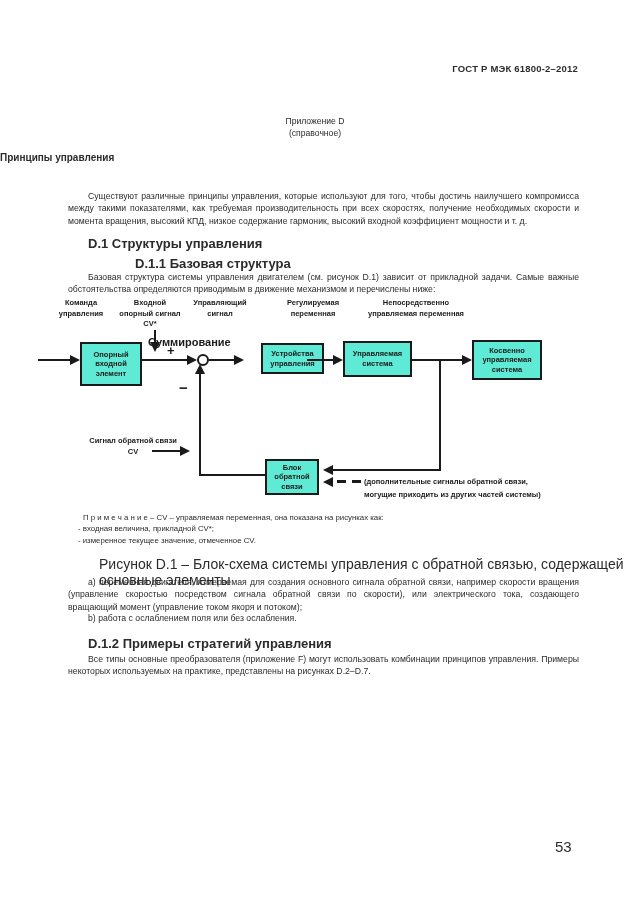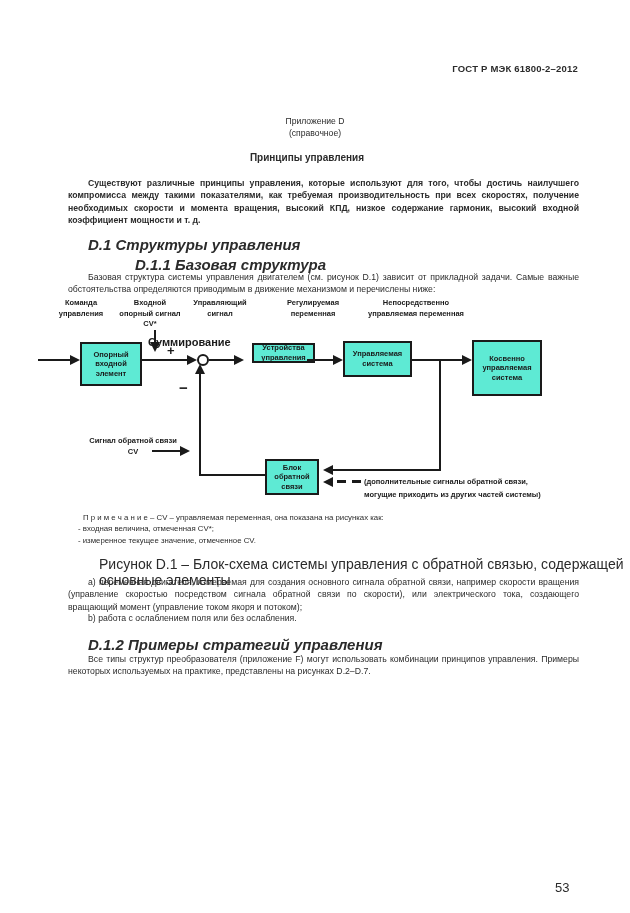--- a/index.html
+++ b/index.html
@@ -5,28 +5,28 @@
   html, body { margin:0; padding:0; background:#ffffff; }
   .page {
     position:relative; width:630px; height:913px; background:#ffffff;
     font-family:"Liberation Sans", sans-serif; color:#2b2b2b; overflow:hidden;
   }
   .page * { box-sizing:border-box; }
   .abs { position:absolute; }
 
   .hdr   { right:52px; top:63px; font-weight:bold; font-size:9.5px; letter-spacing:.2px; }
   .annex { left:0; right:0; top:91px; text-align:center; font-size:8.6px; line-height:12px; white-space:pre-line;margin-top:24px; }
-  .title { left:0; right:16px; top:152px; text-align:center; font-weight:bold; font-size:10px; }
+  .title { left:0; right:16px; top:152px; font-weight:bold; font-size:10px; }
 
   .par { left:68px; width:511px; font-size:8.7px; line-height:12.3px; text-align:justify; text-indent:20px; }
-  .h2  { left:88px; font-weight:bold; font-size:15px;font-style:italic; }
+  .h2  { left:88px; font-weight:bold; font-size:13px; }
 
   .note { left:78px; font-size:7.8px; line-height:11.4px; }
   .caption { left:75px; top:556px; font-size:14px;padding-left:24px; }
-  .pagenum { left:555px; top:880px; font-size:13px; }
+  .pagenum { left:555px; top:838px; font-size:15px; }
 
   
   .diagram { left:0; top:0; width:630px; height:913px; }
   .dbox {
     position:absolute; border:2px solid #1a1a1a; background:#5eead4;
     display:flex; align-items:center; justify-content:center; text-align:center;
     font-weight:bold; font-size:7.5px; line-height:9.6px; white-space:pre-line; color:#1a1a1a;
   }
   .dlabel {
     position:absolute; transform:translateX(-50%); text-align:center;
@@ -49,21 +49,21 @@
 </head>
 <body>
 
 <div class="page">
 
   <div class="abs hdr">ГОСТ Р МЭК 61800-2–2012</div>
   <div class="abs annex">Приложение D
 (справочное)</div>
   <div class="abs title">Принципы управления</div>
 
-  <div class="abs par" style="top:177px;font-weight:bold;">Существуют различные принципы управления, которые используют для того, чтобы достичь наилучшего компромисса между такими показателями, как требуемая производительность при всех скоростях, получение необходимых скорости и момента вращения, высокий КПД, низкое содержание гармоник, высокий входной коэффициент мощности и т. д.</div>
+  <div class="abs par" style="top:190px;">Существуют различные принципы управления, которые используют для того, чтобы достичь наилучшего компромисса между такими показателями, как требуемая производительность при всех скоростях, получение необходимых скорости и момента вращения, высокий КПД, низкое содержание гармоник, высокий входной коэффициент мощности и т. д.</div>
 
   <div class="abs h2" style="top:236px;">D.1 Структуры управления</div>
   <div class="abs h2" style="top:256px;margin-left:47px;">D.1.1 Базовая структура</div>
 
   <div class="abs par" style="top:271px;">Базовая структура системы управления двигателем (см. рисунок D.1) зависит от прикладной задачи. Самые важные обстоятельства определяются приводимым в движение механизмом и перечислены ниже:</div>
 
   <div class="abs diagram">
 
     <div class="dlabel" style="left:81px;  top:298px;">Команда
 управления</div>
@@ -73,25 +73,25 @@
     <div class="dlabel" style="left:220px; top:298px;">Управляющий
 сигнал</div>
     <div class="dlabel" style="left:313px; top:298px;">Регулируемая
 переменная</div>
     <div class="dlabel" style="left:416px; top:298px;">Непосредственно
 управляемая переменная</div>
 
     <div class="dbox" style="left:80px;  top:342px; width:62px; height:44px;">Опорный
 входной
 элемент</div>
-    <div class="dbox" style="left:252px; top:343px; width:63px; height:20px;">Устройства
+    <div class="dbox" style="left:261px; top:343px; width:63px; height:31px;">Устройства
 управления</div>
     <div class="dbox" style="left:343px; top:341px; width:69px; height:36px;">Управляемая
 система</div>
-    <div class="dbox" style="left:472px; top:340px; width:70px; height:56px;">Косвенно
+    <div class="dbox" style="left:472px; top:340px; width:70px; height:40px;">Косвенно
 управляемая
 система</div>
     <div class="dbox" style="left:265px; top:459px; width:54px; height:36px;">Блок
 обратной
 связи</div>
 
     <div class="dtext" style="left:148px; top:336px; font-size:11px;">Суммирование</div>
     <div class="sign" style="left:167px; top:343px; font-size:13px;">+</div>
     <div class="sign" style="left:179px; top:379px; font-size:15px;">−</div>
     <div class="sum-circle"></div>
@@ -128,25 +128,25 @@
     <div class="arr-r" style="left:180px; top:446px;"></div>
 
     <div class="arr-l" style="left:323px; top:477px;"></div>
     <div class="dash" style="left:337px; top:480px; width:9px;"></div>
     <div class="dash" style="left:352px; top:480px; width:9px;"></div>
     <div class="dtext" style="left:364px; top:476px;">(дополнительные сигналы обратной связи,
 могущие приходить из других частей системы)</div>
   </div>
 
   <div class="abs note" style="top:512px; padding-left:5px;">П р и м е ч а н и е  – CV – управляемая переменная, она показана на рисунках как:</div>
-  <div class="abs note" style="top:523px;">- входная величина, отмеченная CV*;</div>
+  <div class="abs note" style="top:523px;">- входная величина, прикладной CV*;</div>
   <div class="abs note" style="top:535px;">- измеренное текущее значение, отмеченное CV.</div>
 
   <div class="abs caption">Рисунок D.1 – Блок-схема системы управления с обратной связью, содержащей основные элементы</div>
 
   <div class="abs par" style="top:576px;">a) переменная двигателя, измеряемая для создания основного сигнала обратной связи, например скорости вращения (управление скоростью посредством сигнала обратной связи по скорости), или электрического тока, создающего вращающий момент (управление током якоря и потоком);</div>
   <div class="abs par" style="top:612px;">b) работа с ослаблением поля или без ослабления.</div>
 
   <div class="abs h2" style="top:636px;">D.1.2 Примеры стратегий управления</div>
-  <div class="abs par" style="top:653px;">Все типы структур преобразователя (приложение F) могут использовать комбинации принципов управления. Примеры некоторых используемых на практике, представлены на рисунках D.2–D.7.</div>
+  <div class="abs par" style="top:653px;">Все типы основные преобразователя (приложение F) могут использовать комбинации принципов управления. Примеры некоторых используемых на практике, представлены на рисунках D.2–D.7.</div>
 
   <div class="abs pagenum">53</div>
 </div>
 
 </body></html>

